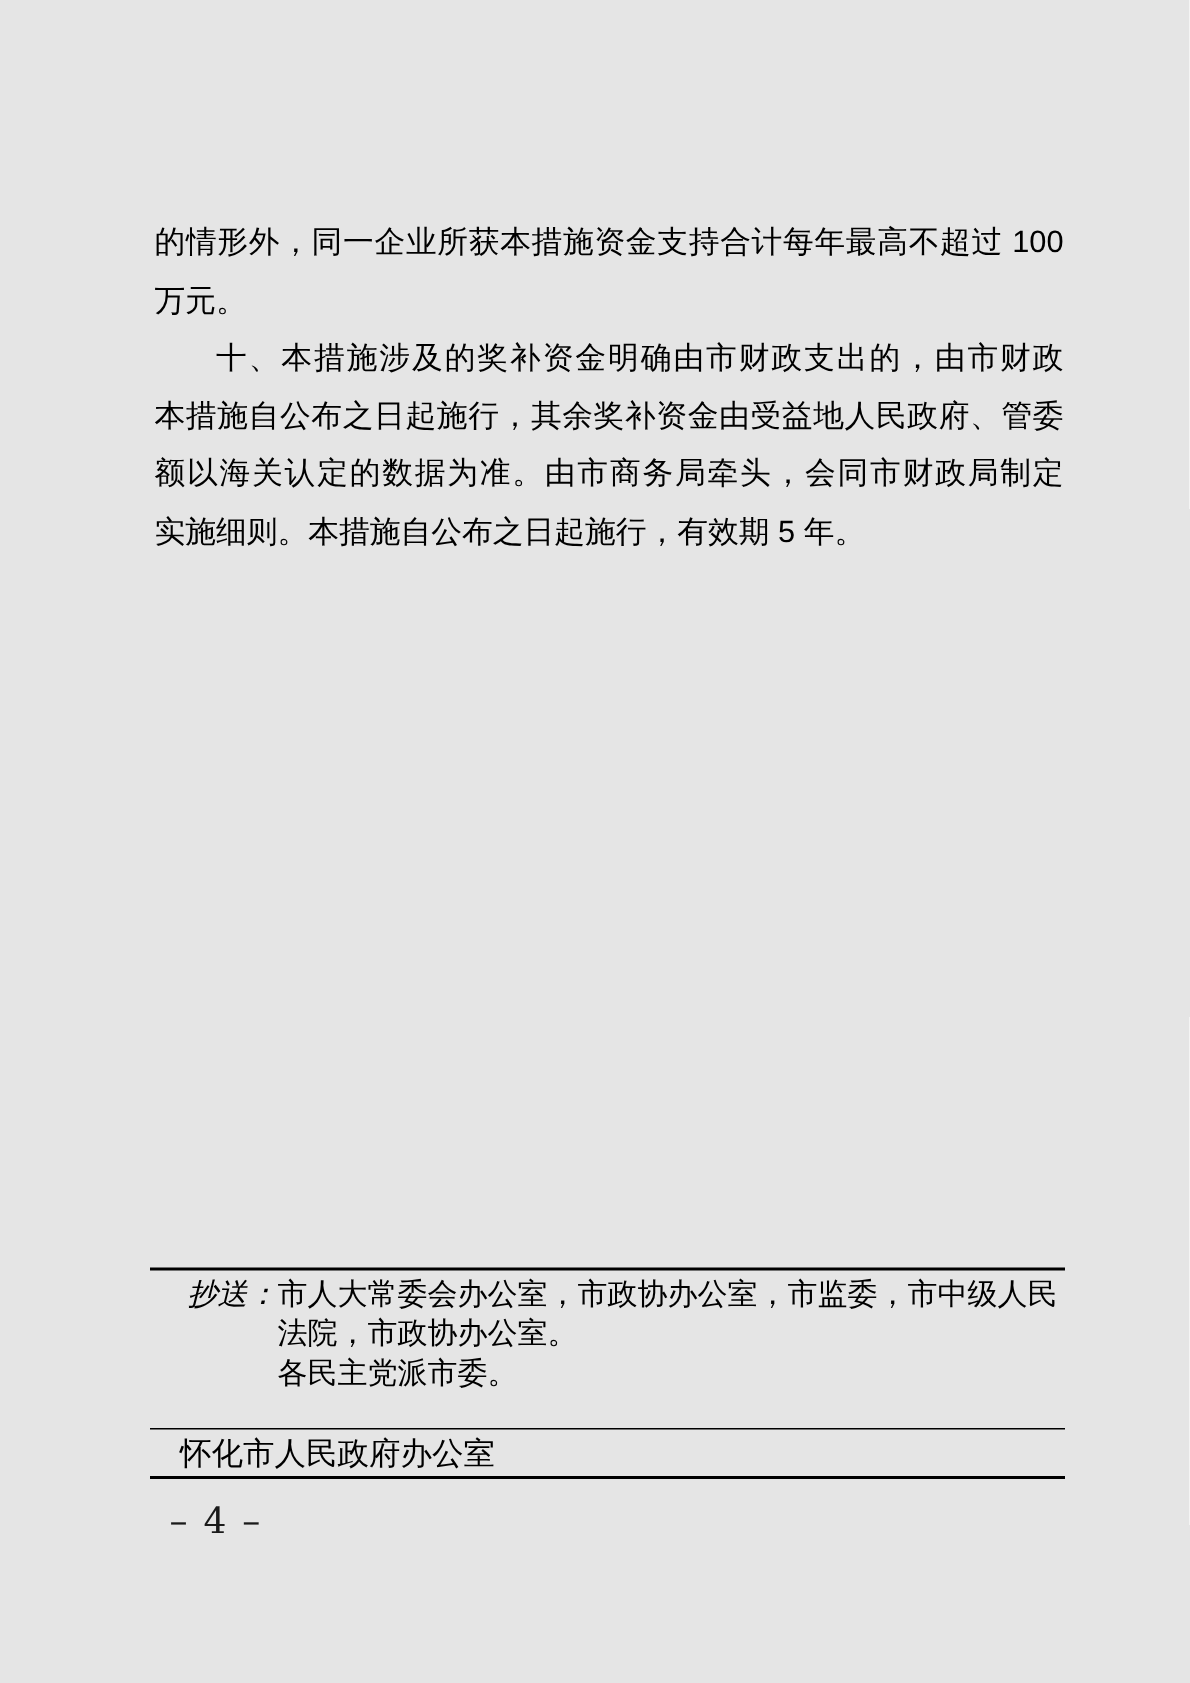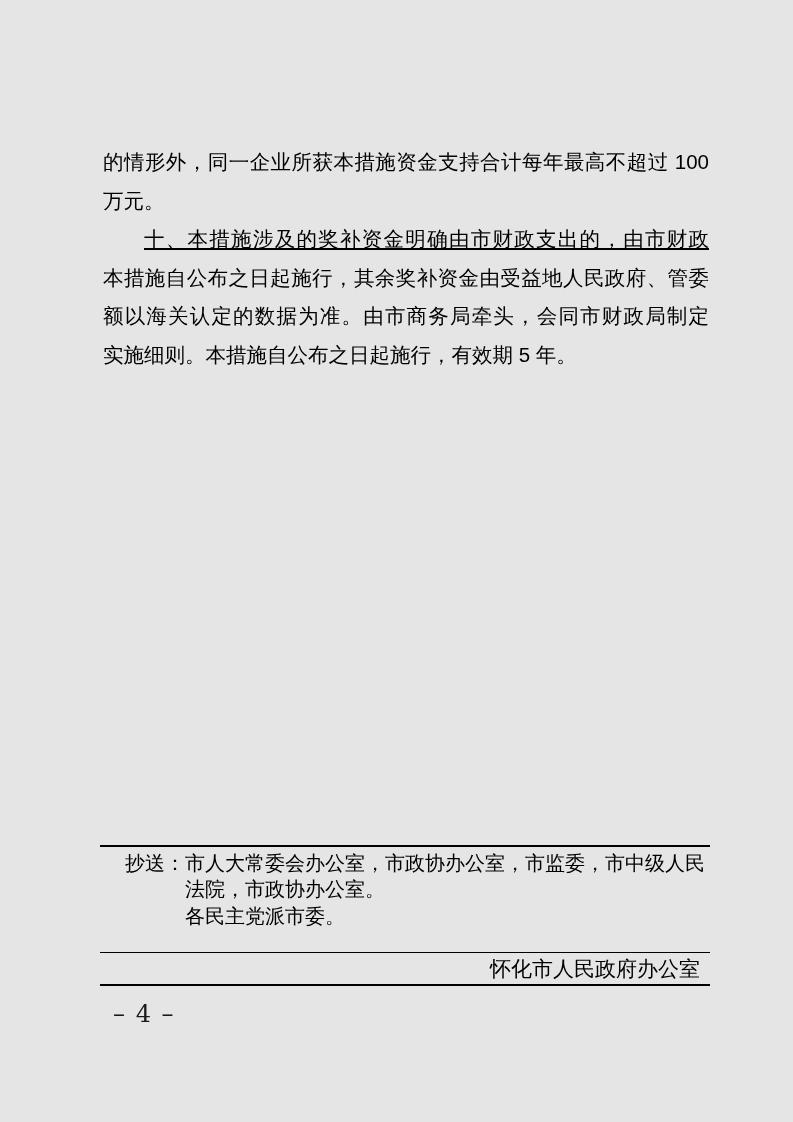--- a/index.html
+++ b/index.html
@@ -33,21 +33,20 @@
     text-align: justify;
     text-align-last: justify;
     white-space: normal;
   }
   .body-line.short {
     text-align: left;
     text-align-last: left;
   }
   .body-line.indent {
     padding-left: 41px;
-    text-decoration: underline;
   }
 
   
   .rule {
     position: absolute;
     left: 100px;
     width: 610px;
     background: #000000;
   }
   .rule-cc-top { top: 845px; height: 2px; }
@@ -61,39 +60,40 @@
     top: 850px;
     width: 585px;
     display: flex;
     align-items: flex-start;
     font-size: 20px;
     line-height: 26.4px;
   }
   .cc-label {
     flex: 0 0 50px;
     white-space: nowrap;
+    font-style: italic;
   }
   .cc-lines {
     flex: 1 1 auto;
   }
   .cc-line {
     min-height: 26.4px;
   }
 
   
   .colophon {
     position: absolute;
     left: 100px;
     top: 953px;
     width: 610px;
     height: 31px;
     box-sizing: border-box;
     padding: 0 10px 0 20px;
     display: flex;
-    justify-content: flex-end;
+    justify-content: space-between;
     align-items: center;
     font-size: 21px;
   }
 
   
   .page-number {
     position: absolute;
     left: 113px;
     top: 1000px;
     font-family: "DejaVu Serif", serif;

